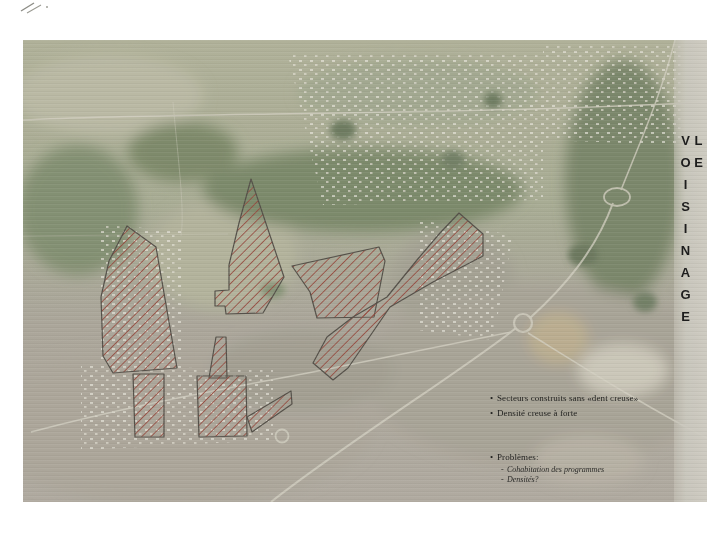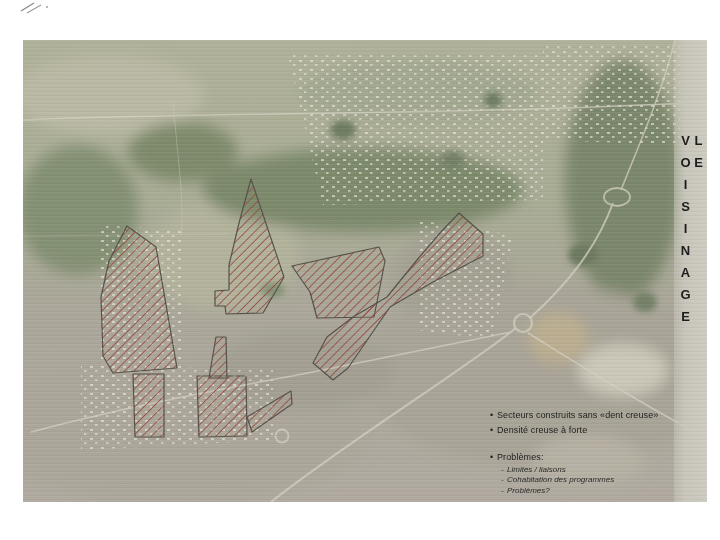--- a/index.html
+++ b/index.html
@@ -28,25 +28,25 @@
     position:absolute;top:0;right:0;width:33px;height:462px;
     background:linear-gradient(90deg, rgba(197,194,183,0.55), rgba(201,198,188,0.92) 35%, rgba(206,203,194,0.95));
   }
   .vertical-title{
     position:absolute;left:660px;top:93px;width:22px;height:260px;
     writing-mode:vertical-rl;text-orientation:upright;
     font-weight:700;font-size:13px;letter-spacing:7px;line-height:1;
     color:#1d1d1d;text-align:left;
   }
   .notes{
-    position:absolute;left:467px;top:368px;width:190px;color:#222220;
+    position:absolute;left:467px;top:351px;width:190px;color:#222220;font-family:Liberation Serif, serif;
   }
   .note-line{font-size:9px;line-height:14.5px;white-space:nowrap;letter-spacing:0.1px;}
   .note-line .marker{display:inline-block;width:7px;}
-  .problems-header{margin-top:13px;}
+  .problems-header{margin-top:30px;}
   .sub-line{
     font-size:8px;line-height:10.5px;font-style:italic;margin-left:11px;
     white-space:nowrap;color:#2b2b29;
   }
   .sub-line .marker{display:inline-block;width:6px;}
 </style>
 </head>
 <body>
 
 <div class="page">
@@ -154,24 +154,21 @@
       <div class="note-line">
         <span class="marker">•</span><span>Secteurs construits sans «dent creuse»</span>
       </div>
       <div class="note-line">
         <span class="marker">•</span><span>Densité creuse à forte</span>
       </div>
       <div class="note-line problems-header">
         <span class="marker">•</span><span>Problèmes:</span>
       </div>
       <div class="sub-line">
-        <span class="marker">-</span><span>Limites / liaisons</span>
-      </div>
-      <div class="sub-line">
         <span class="marker">-</span><span>Cohabitation des programmes</span>
       </div>
       <div class="sub-line">
-        <span class="marker">-</span><span>Problèmes?</span>
+        <span class="marker">-</span><span>Densités?</span>
       </div>
     </div>
 
   </div>
 </div>
 
 </body></html>

